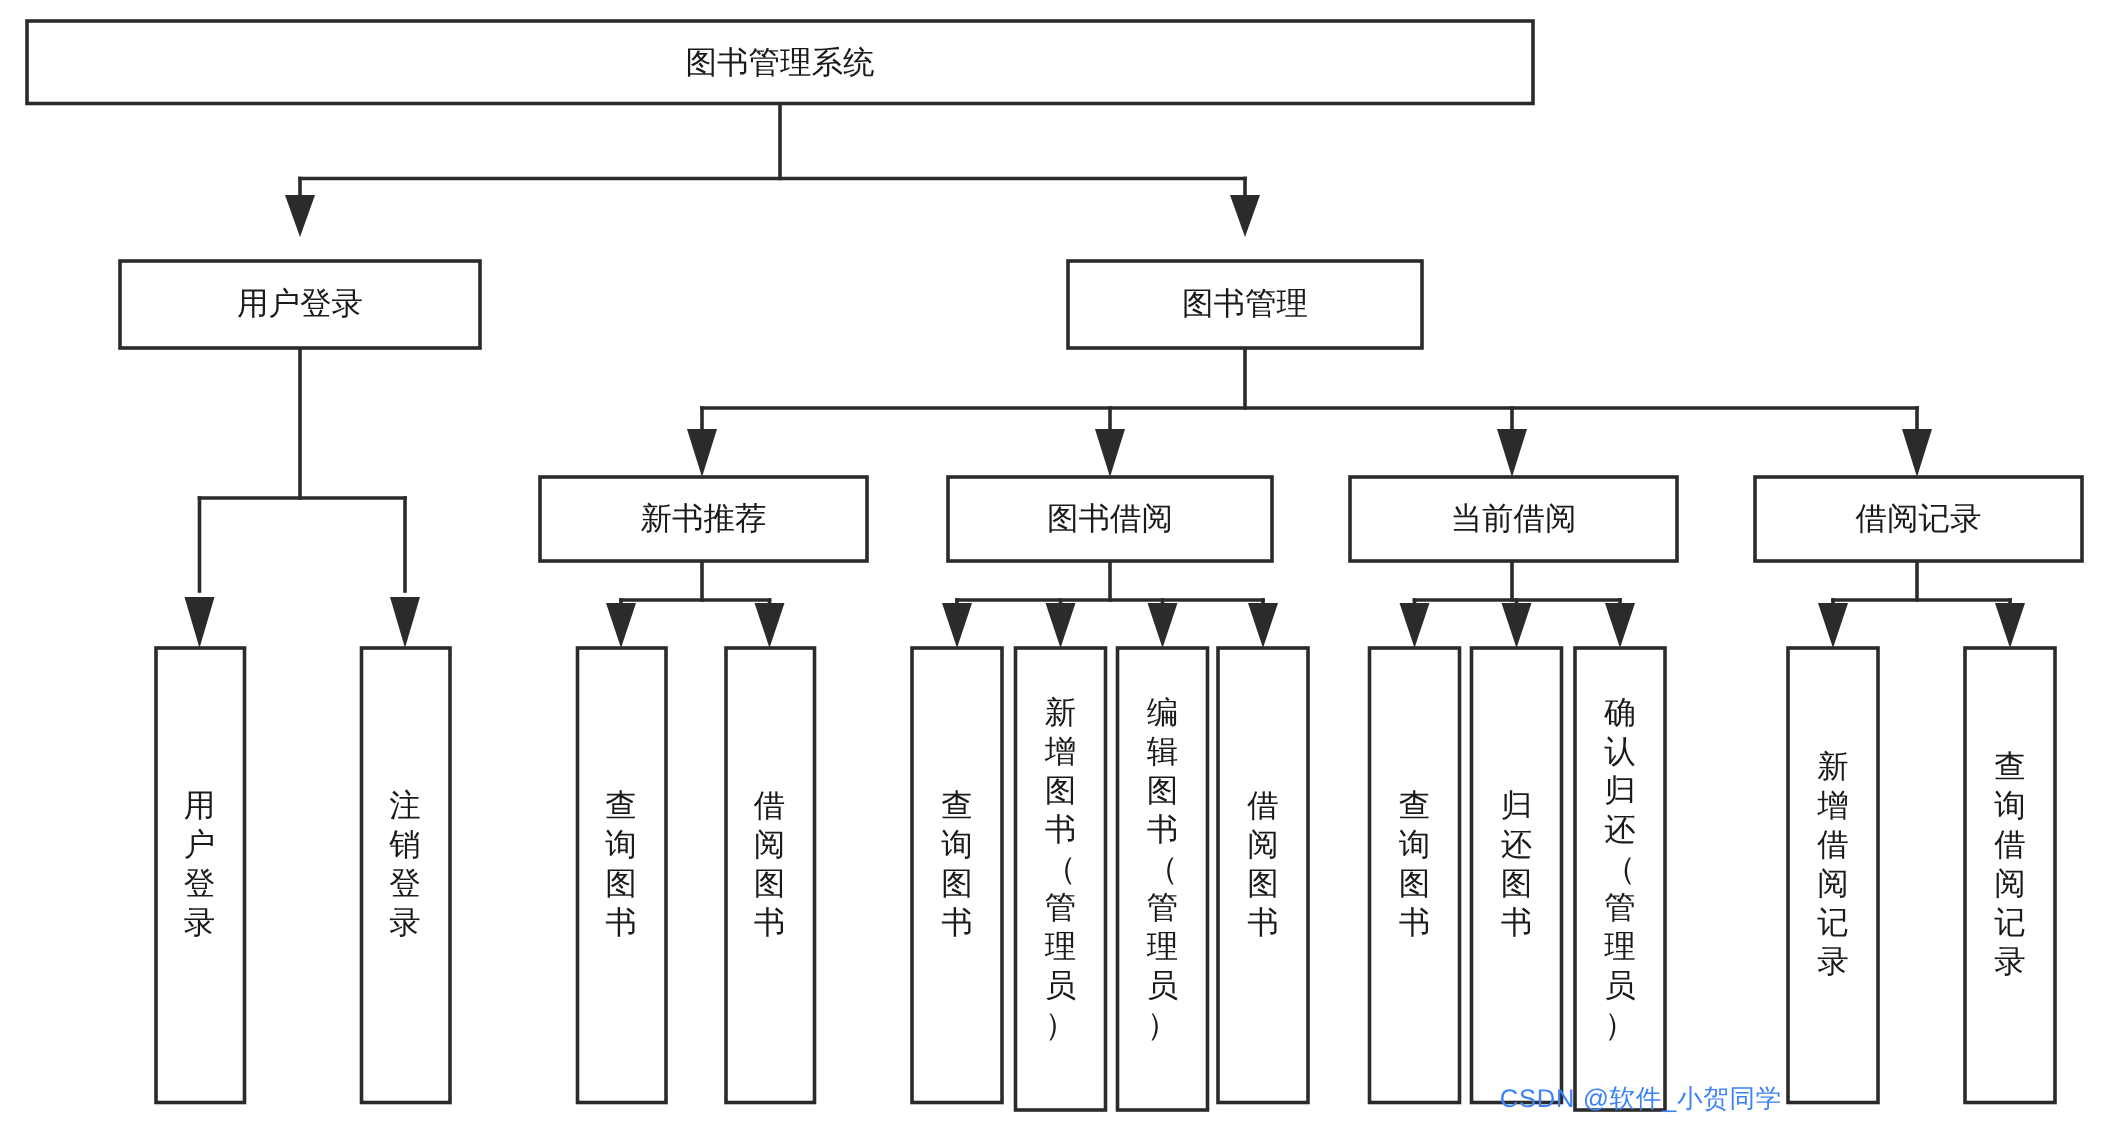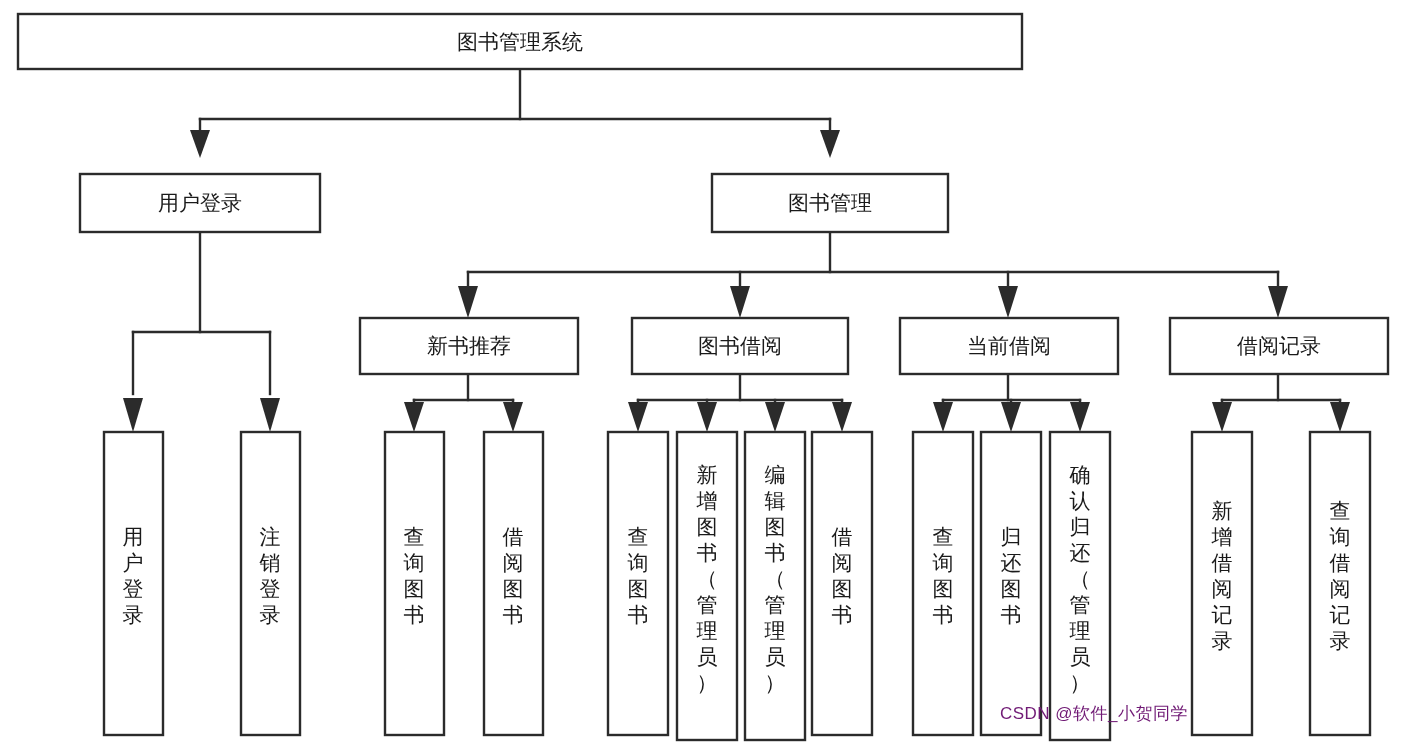--- a/index.html
+++ b/index.html
@@ -51,24 +51,24 @@
   }
   .node-label-vertical {
     font-family: "Liberation Sans", "DejaVu Sans", sans-serif;
     font-size: 21px;
     fill: #1a1a1a;
     text-anchor: middle;
   }
   .watermark {
     position: absolute;
     right: 8px;
-    bottom: 22px;
+    bottom: 3px;
     font-family: "Liberation Sans", "DejaVu Sans", sans-serif;
     font-size: 17px;
-    color: #701a75;
+    color: #3b82f6;
     letter-spacing: 0.5px;
     white-space: nowrap;
     user-select: none;
   }
 </style>
 </head>
 <body>
 
 <div id="diagram-root">
 

